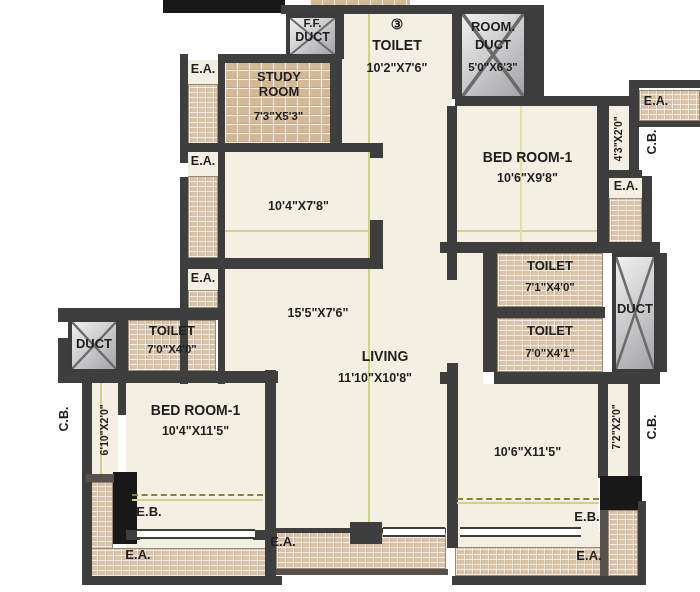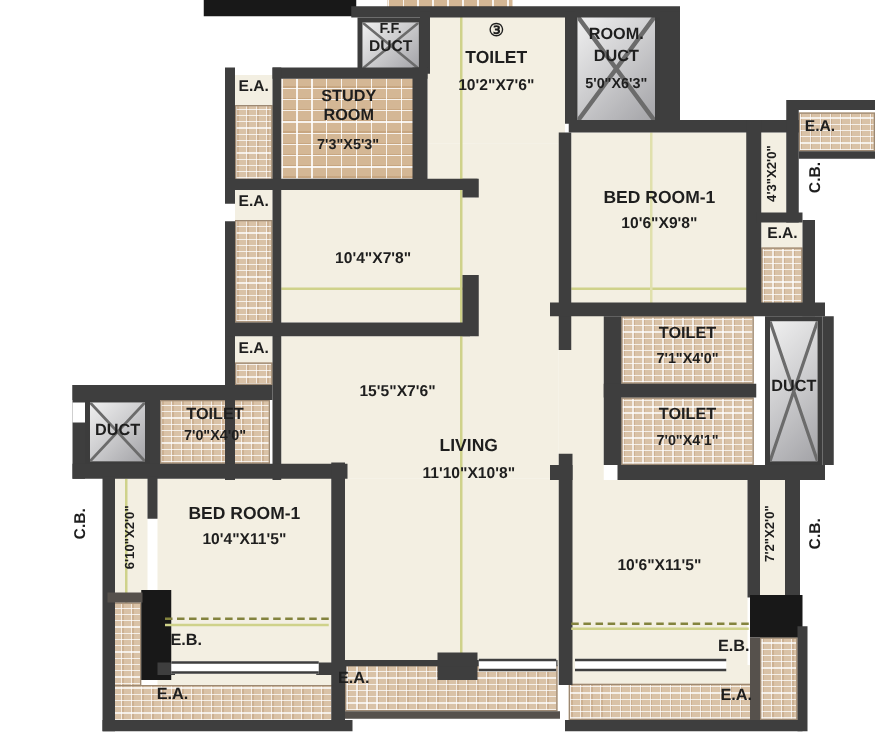--- a/index.html
+++ b/index.html
@@ -191,21 +191,21 @@
   <div class="lb s10 vt" style="left:589px;top:133px;width:60px">4'3"X2'0"</div>
   <div class="lb s12" style="left:611px;top:179px;width:30px">E.A.</div>
 
   <div class="lb s13" style="left:497px;top:259px;width:106px">TOILET</div>
   <div class="lb s11" style="left:497px;top:281px;width:106px">7'1"X4'0"</div>
   <div class="lb s13" style="left:497px;top:324px;width:106px">TOILET</div>
   <div class="lb s11" style="left:497px;top:347px;width:106px">7'0"X4'1"</div>
   <div class="lb s13" style="left:606px;top:302px;width:58px">DUCT</div>
 
   <div class="lb s12" style="left:248px;top:306px;width:140px">15'5"X7'6"</div>
-  <div class="lb s14" style="left:300px;top:349px;width:150px">LIVING</div>
+  <div class="lb s14" style="left:310px;top:349px;width:150px">LIVING</div>
   <div class="lb s12" style="left:300px;top:371px;width:150px">11'10"X10'8"</div>
 
   <div class="lb s13" style="left:62px;top:337px;width:64px">DUCT</div>
   <div class="lb s13" style="left:128px;top:324px;width:88px">TOILET</div>
   <div class="lb s11" style="left:128px;top:343px;width:88px">7'0"X4'0"</div>
 
   <div class="lb s12 vt" style="left:42px;top:412px;width:44px">C.B.</div>
   <div class="lb s10 vt" style="left:75px;top:424px;width:60px">6'10"X2'0"</div>
 
   <div class="lb s14" style="left:126px;top:403px;width:139px">BED ROOM-1</div>

